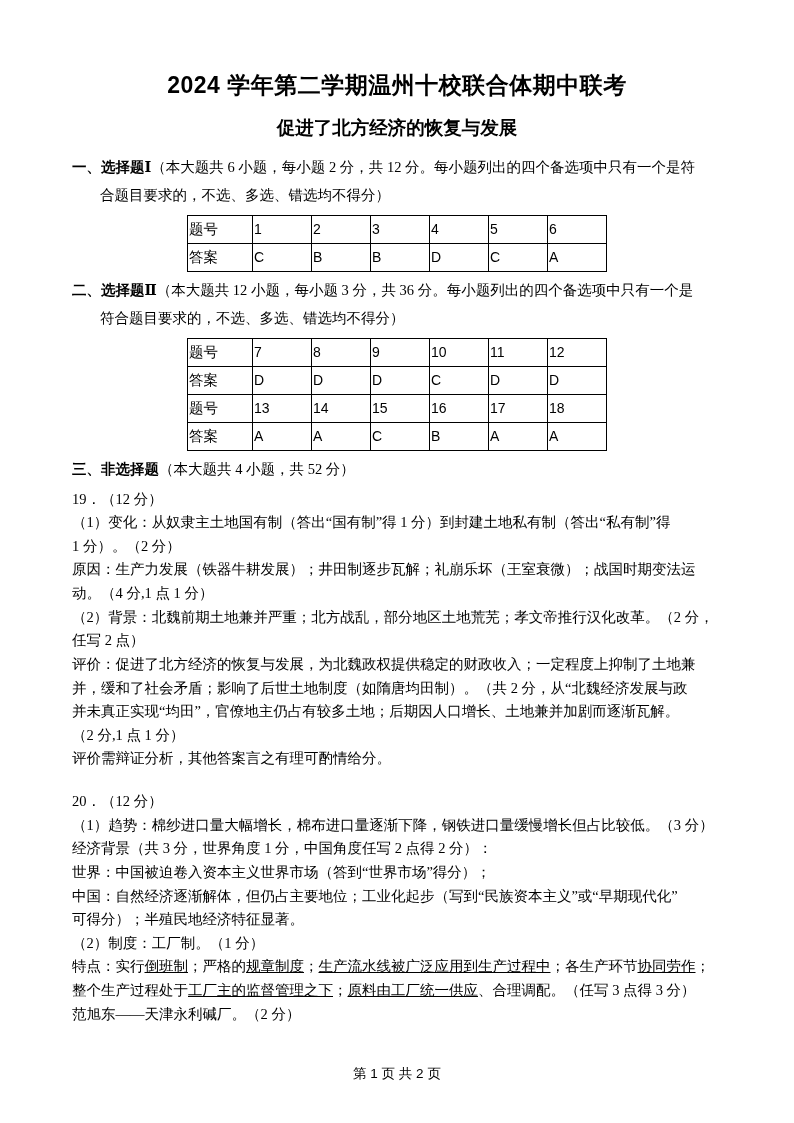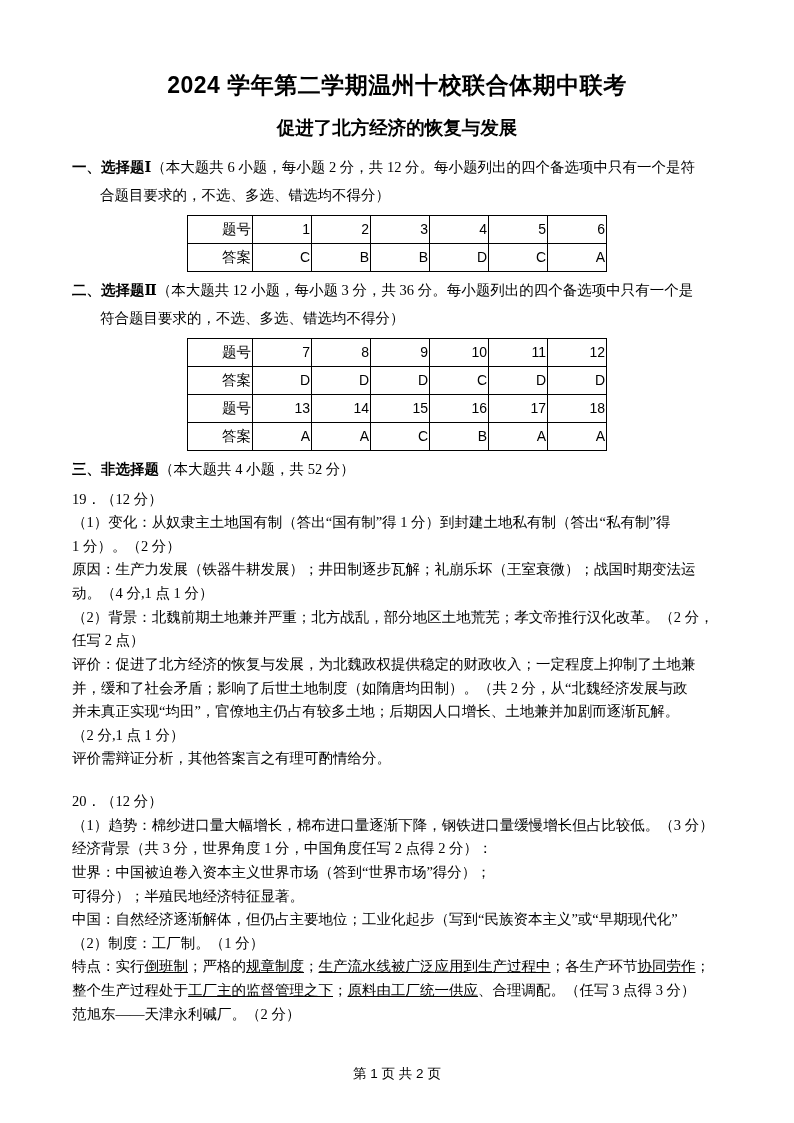--- a/index.html
+++ b/index.html
@@ -49,21 +49,21 @@
     text-indent: 0;
     padding-left: 28px;
   }
   table.ans {
     border-collapse: collapse;
     margin: 7px auto 7px auto;
     table-layout: fixed;
   }
   table.ans td {
     border: 1px solid #000;
-    text-align: right;
+    text-align: left;
     vertical-align: middle;
     font-size: 14.5px;
     height: 25px;
     font-family: "Liberation Serif", serif;
   }
   table.ans td.lbl {
     width: 62px;
   }
   table.ans td.cell {
     width: 56px;
@@ -205,22 +205,22 @@
   <div class="body-text">并未真正实现“均田”，官僚地主仍占有较多土地；后期因人口增长、土地兼并加剧而逐渐瓦解。</div>
   <div class="body-text">（2 分,1 点 1 分）</div>
   <div class="body-text">评价需辩证分析，其他答案言之有理可酌情给分。</div>
 
   <div class="gap"></div>
 
   <div class="q-num">20．（12 分）</div>
   <div class="body-text">（1）趋势：棉纱进口量大幅增长，棉布进口量逐渐下降，钢铁进口量缓慢增长但占比较低。（3 分）</div>
   <div class="body-text">经济背景（共 3 分，世界角度 1 分，中国角度任写 2 点得 2 分）：</div>
   <div class="body-text">世界：中国被迫卷入资本主义世界市场（答到“世界市场”得分）；</div>
+  <div class="body-text">中国：自然经济逐渐解体，但仍占主要地位；工业化起步（写到“民族资本主义”或“早期现代化”</div>
   <div class="body-text">可得分）；半殖民地经济特征显著。</div>
-  <div class="body-text">中国：自然经济逐渐解体，但仍占主要地位；工业化起步（写到“民族资本主义”或“早期现代化”</div>
   <div class="body-text">（2）制度：工厂制。（1 分）</div>
 
   <div class="body-text">
     <span>特点：实行</span><u class="ul">倒班制</u><span>；严格的</span><u class="ul">规章制度</u><span>；</span><u class="ul">生产流水线被广泛应用到生产过程中</u><span>；各生产环节</span><u class="ul">协同劳作</u><span>；</span>
   </div>
 
   <div class="body-text">
     <span>整个生产过程处于</span><u class="ul">工厂主的监督管理之下</u><span>；</span><u class="ul">原料由工厂统一供应</u><span>、合理调配。（任写 3 点得 3 分）</span>
   </div>
 

